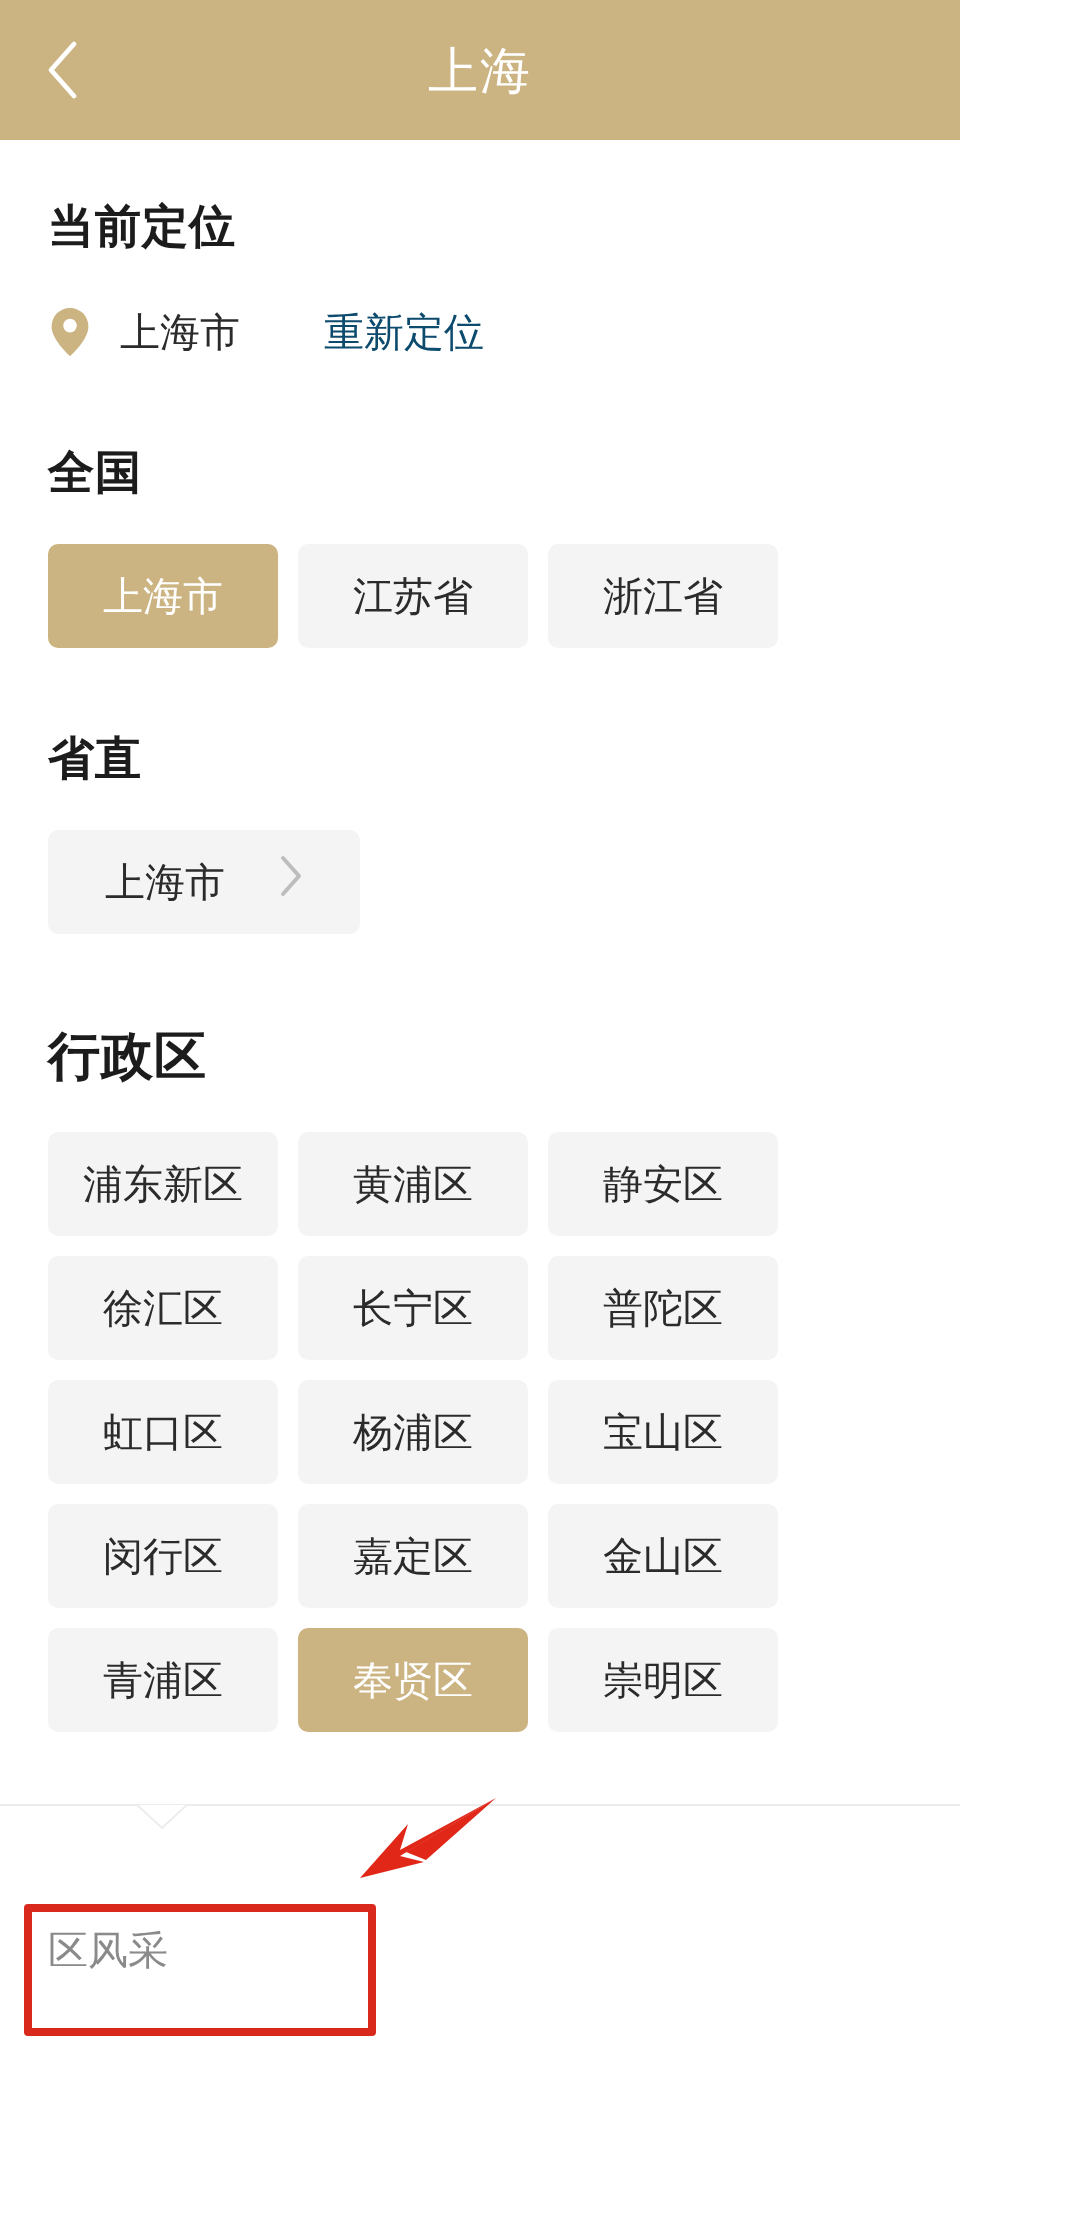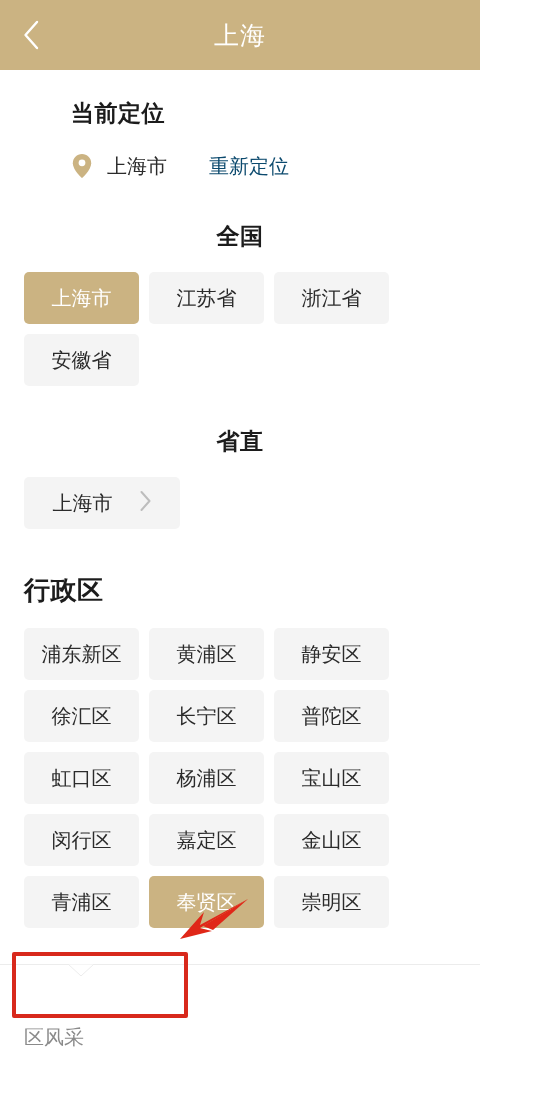--- a/index.html
+++ b/index.html
@@ -63,21 +63,21 @@
     font-weight: bold;
     color: #1c1c1c;
     letter-spacing: 0.5px;
     margin: 0;
   }
   .sec-title.big {
     font-size: 26px;
   }
 
   
-  .loc-title-wrap { padding-top: 28px; margin-left: 47px; }
+  .loc-title-wrap { padding-top: 28px; }
   .loc-row {
     display: flex;
     align-items: center;
     margin-top: 22px;
     height: 30px;
   }
   .pin-icon {
     width: 22px;
     height: 26px;
     margin-right: 14px;
@@ -118,21 +118,21 @@
   .chip.selected {
     background: #cbb382;
     color: #ffffff;
   }
   .chip.wide {
     width: 156px;
     justify-content: center;
     gap: 26px;
   }
   .chev-right { display: block; }
-  .sec-gap-2 { margin-top: 40px; text-align: center; }
+  .sec-gap-2 { margin-top: 40px; }
   .sec-gap-3 { margin-top: 44px; }
 
   
   .divider-wrap {
     position: relative;
     margin-top: 36px;
     height: 14px;
   }
   .divider-line {
     position: absolute;
@@ -216,21 +216,20 @@
         <span class="relocate">重新定位</span>
       </div>
     </div>
 
     <div class="section sec-gap-2">
       <div class="sec-title">全国</div>
       <div class="chips">
         <div class="chip selected">上海市</div>
         <div class="chip">江苏省</div>
         <div class="chip">浙江省</div>
-        <div class="chip">安徽省</div>
       </div>
     </div>
 
     <div class="section sec-gap-2">
       <div class="sec-title">省直</div>
       <div class="chips">
         <div class="chip wide">
           <span>上海市</span>
           <span class="chev-right">
             <svg width="13" height="22" viewBox="0 0 13 22">

